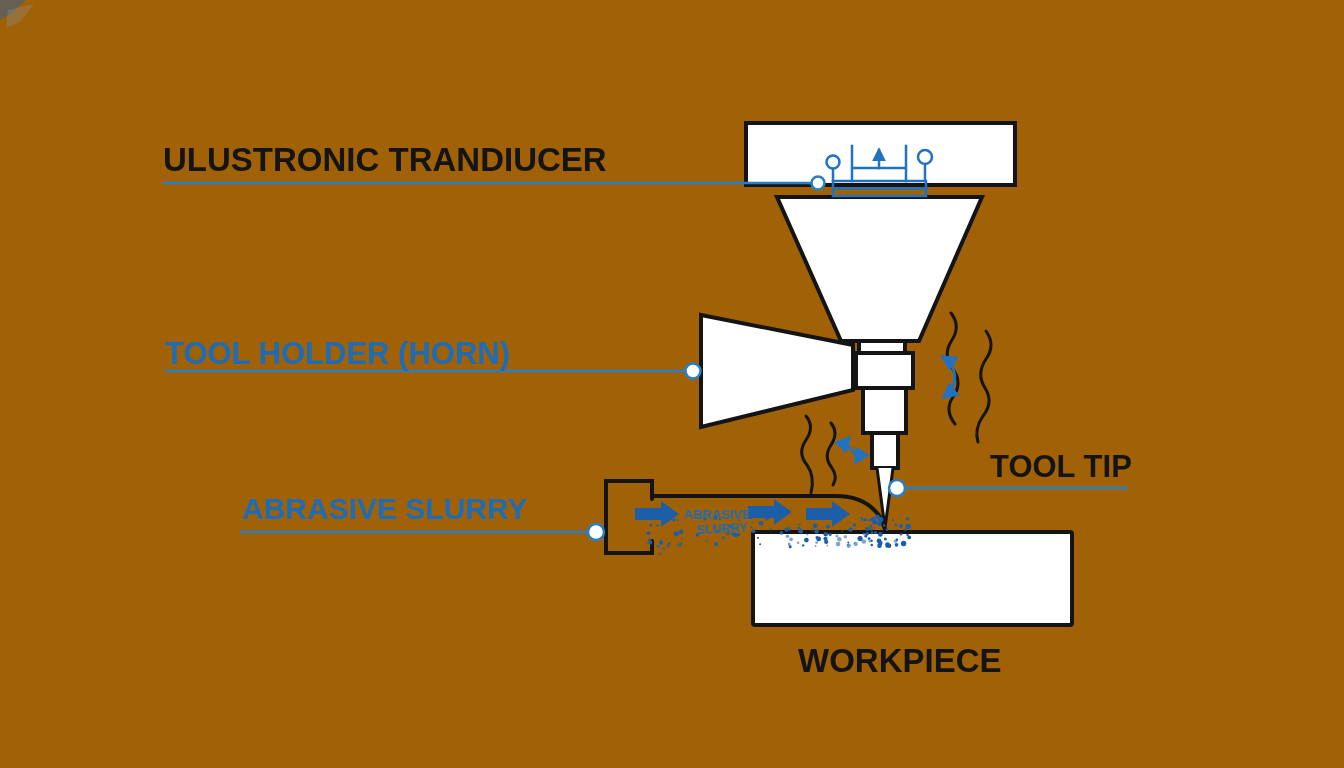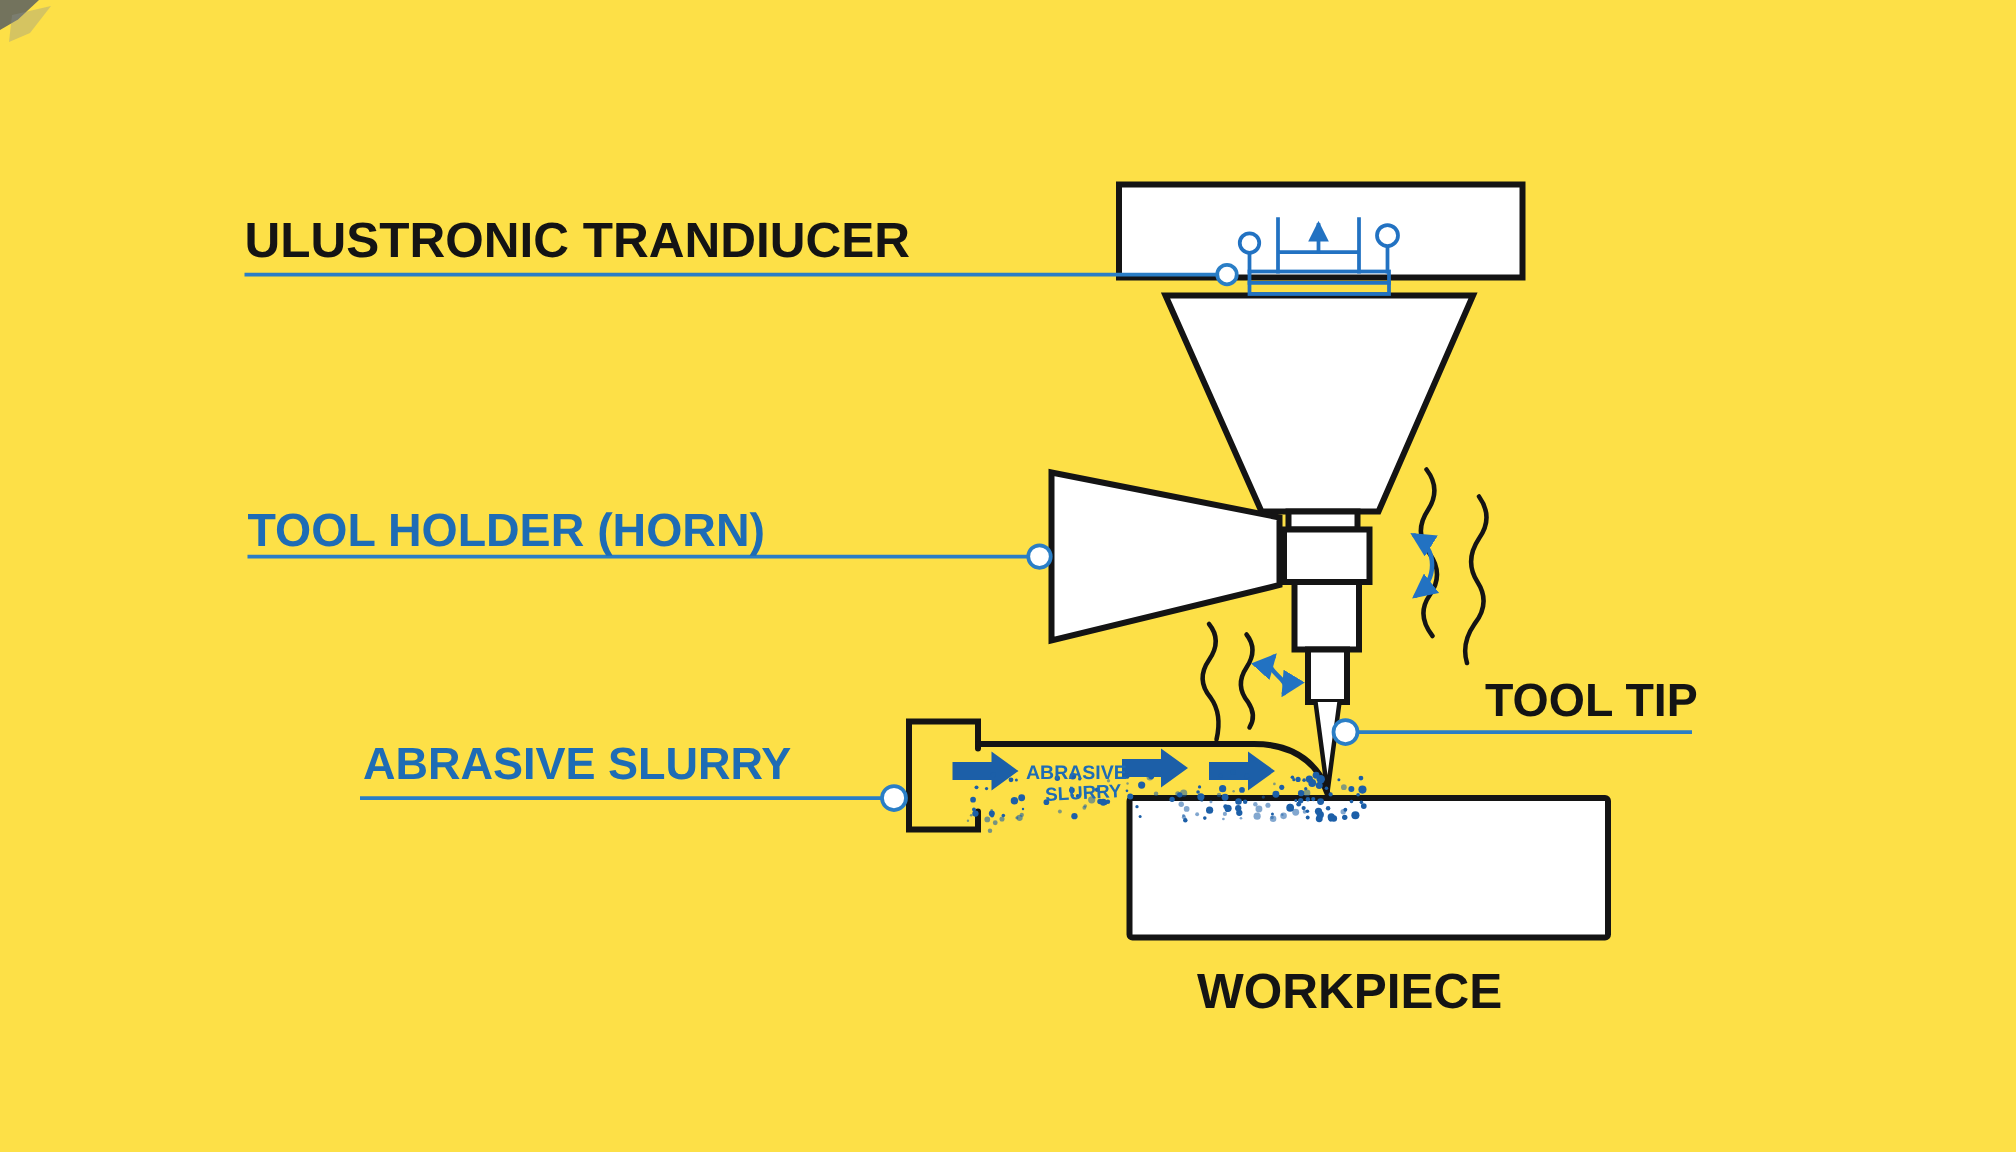--- a/index.html
+++ b/index.html
@@ -1,17 +1,17 @@
 <!DOCTYPE html>
 <html><head>
 <meta charset="utf-8">
 <style>
   html,body{margin:0;padding:0;background:#ffffff;}
   .stage{
-    position:relative;width:1344px;height:768px;background:#fde047;overflow:hidden;
+    position:relative;width:1344px;height:768px;background:#a16207;overflow:hidden;
     font-family:"Liberation Sans", sans-serif;
   }
   svg{position:absolute;inset:0;display:block;}
   .blk{stroke:var(--ink);fill:#ffffff;stroke-width:4;stroke-linejoin:miter;}
   .blk-line{stroke:var(--ink);fill:none;stroke-width:4;stroke-linecap:round;}
   .squig{stroke:var(--ink);fill:none;stroke-width:3;stroke-linecap:round;}
   .blu-line{stroke:var(--leader);fill:none;stroke-width:2.5;}
   .blu-node{stroke:var(--leader);fill:#ffffff;stroke-width:2.5;}
   .mech{stroke:var(--mech);fill:none;stroke-width:2.5;stroke-linecap:square;}
   .mech-node{stroke:var(--mech);fill:#ffffff;stroke-width:2.5;}

